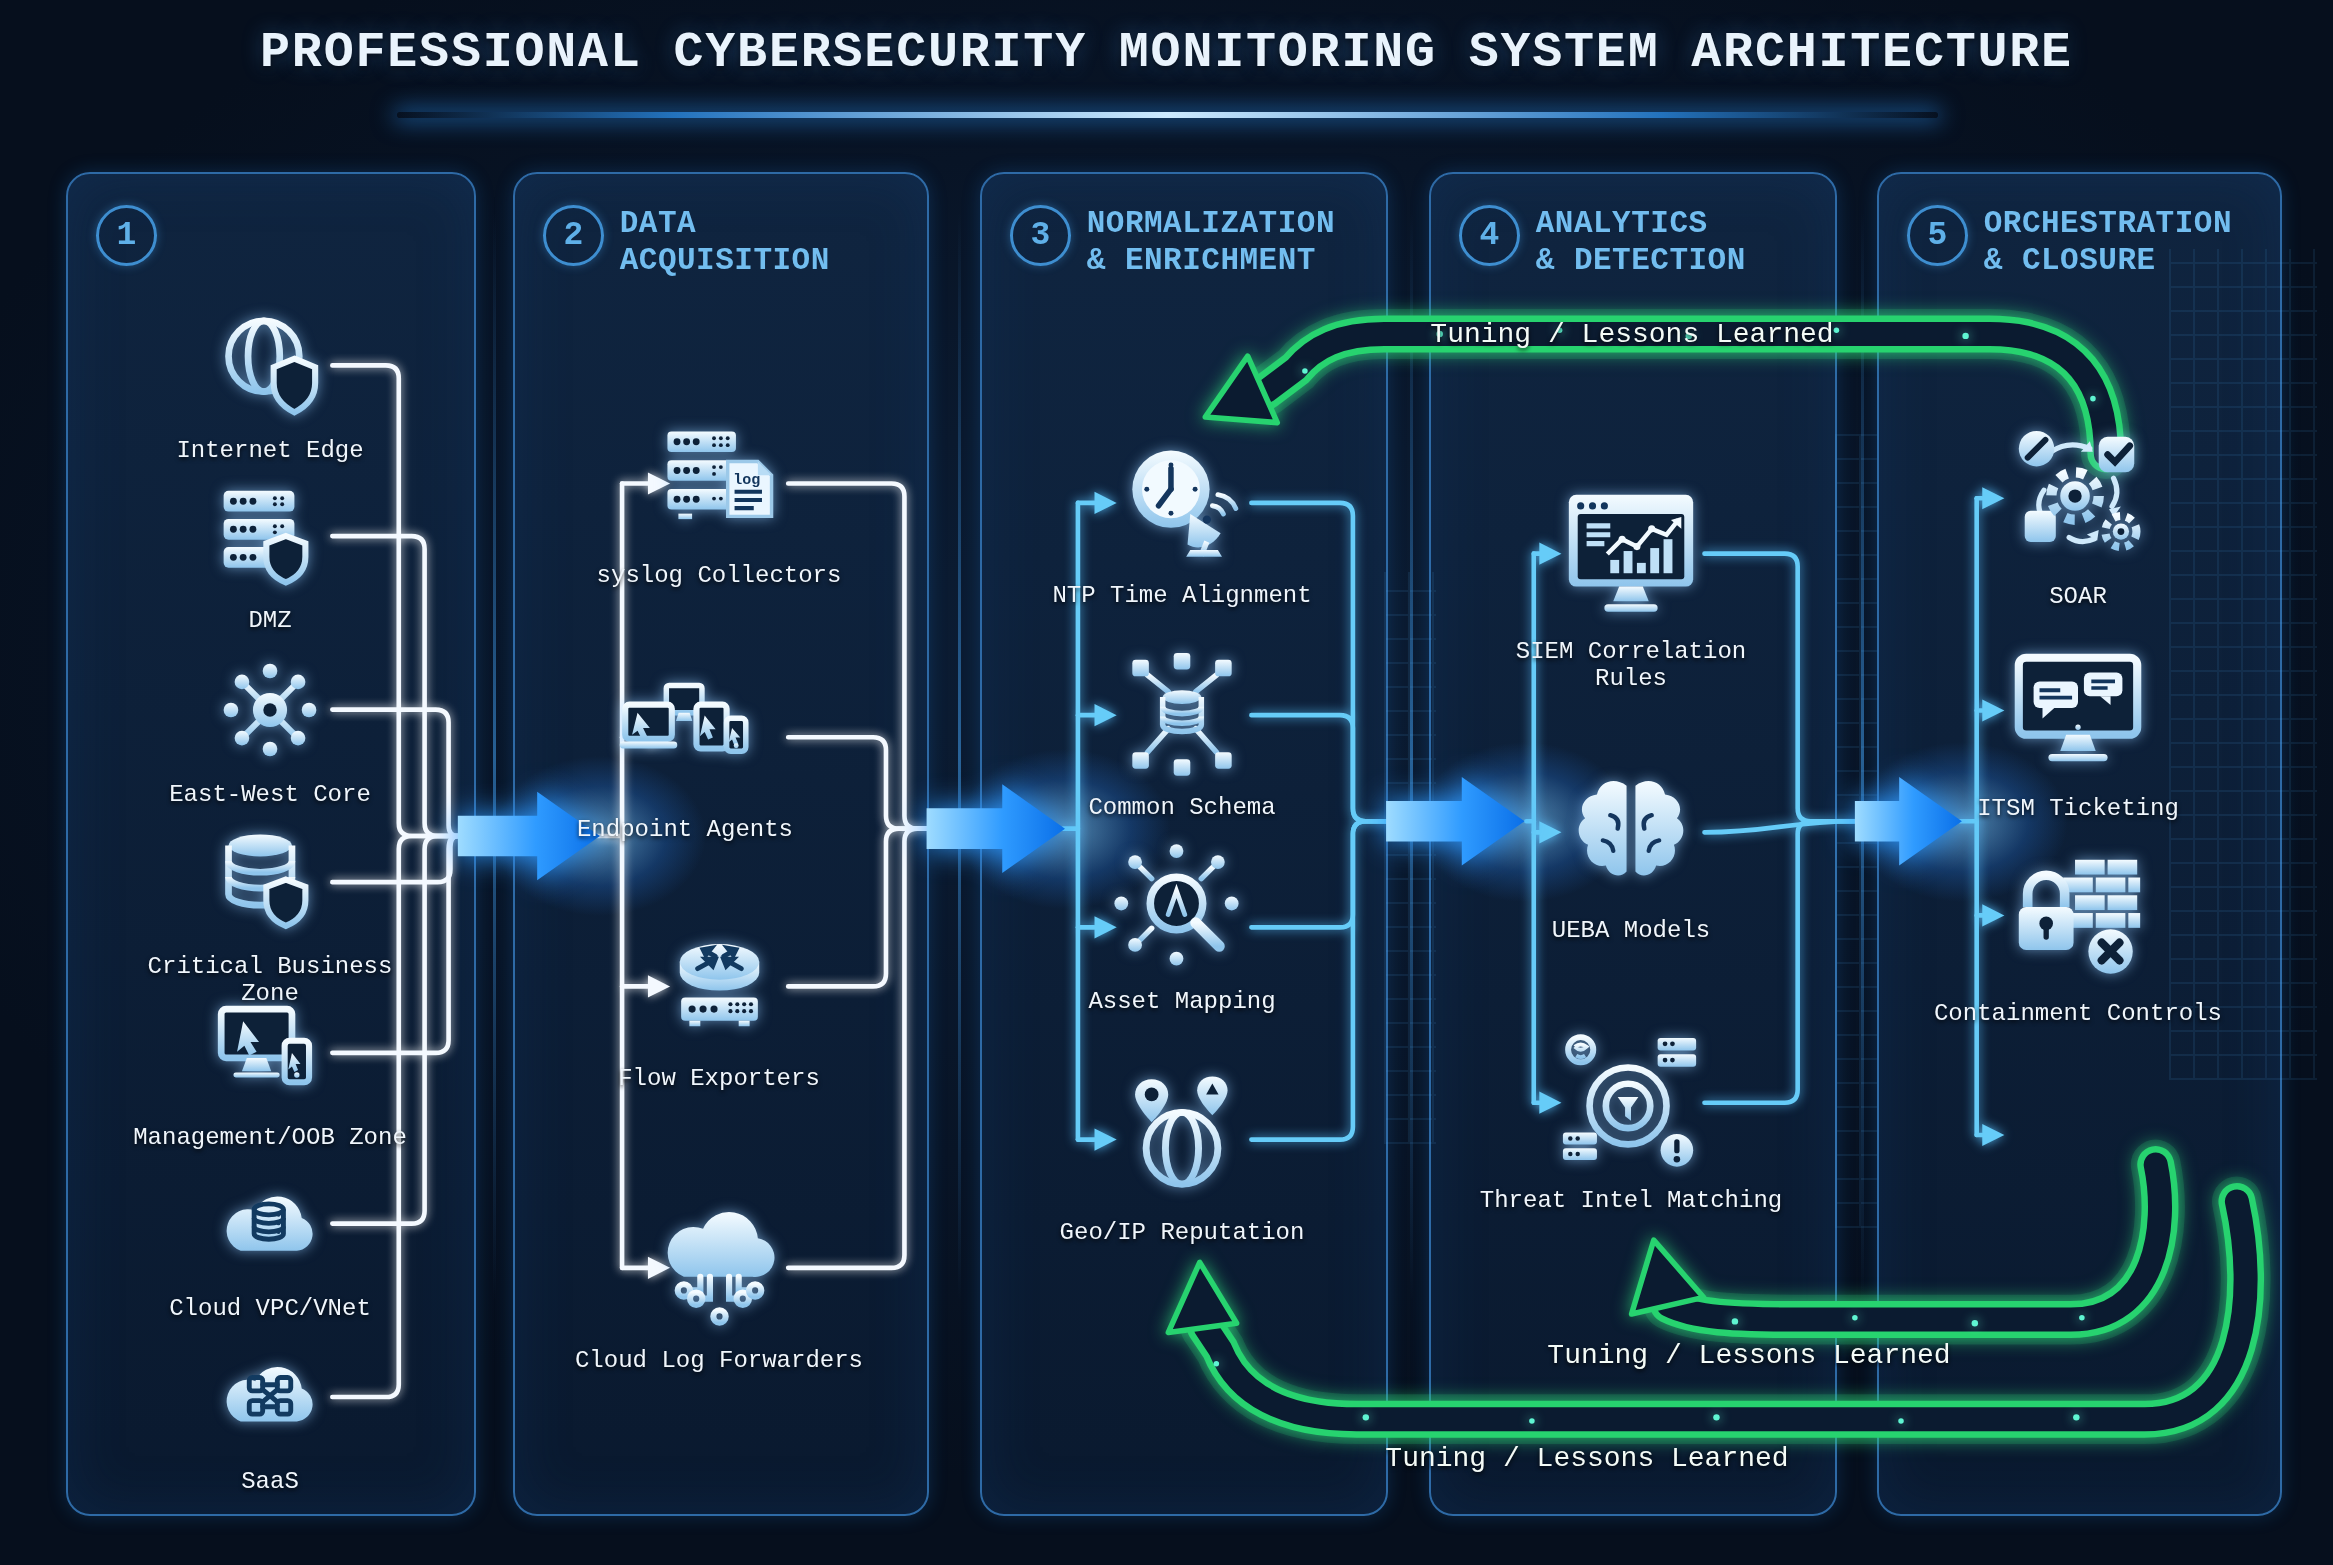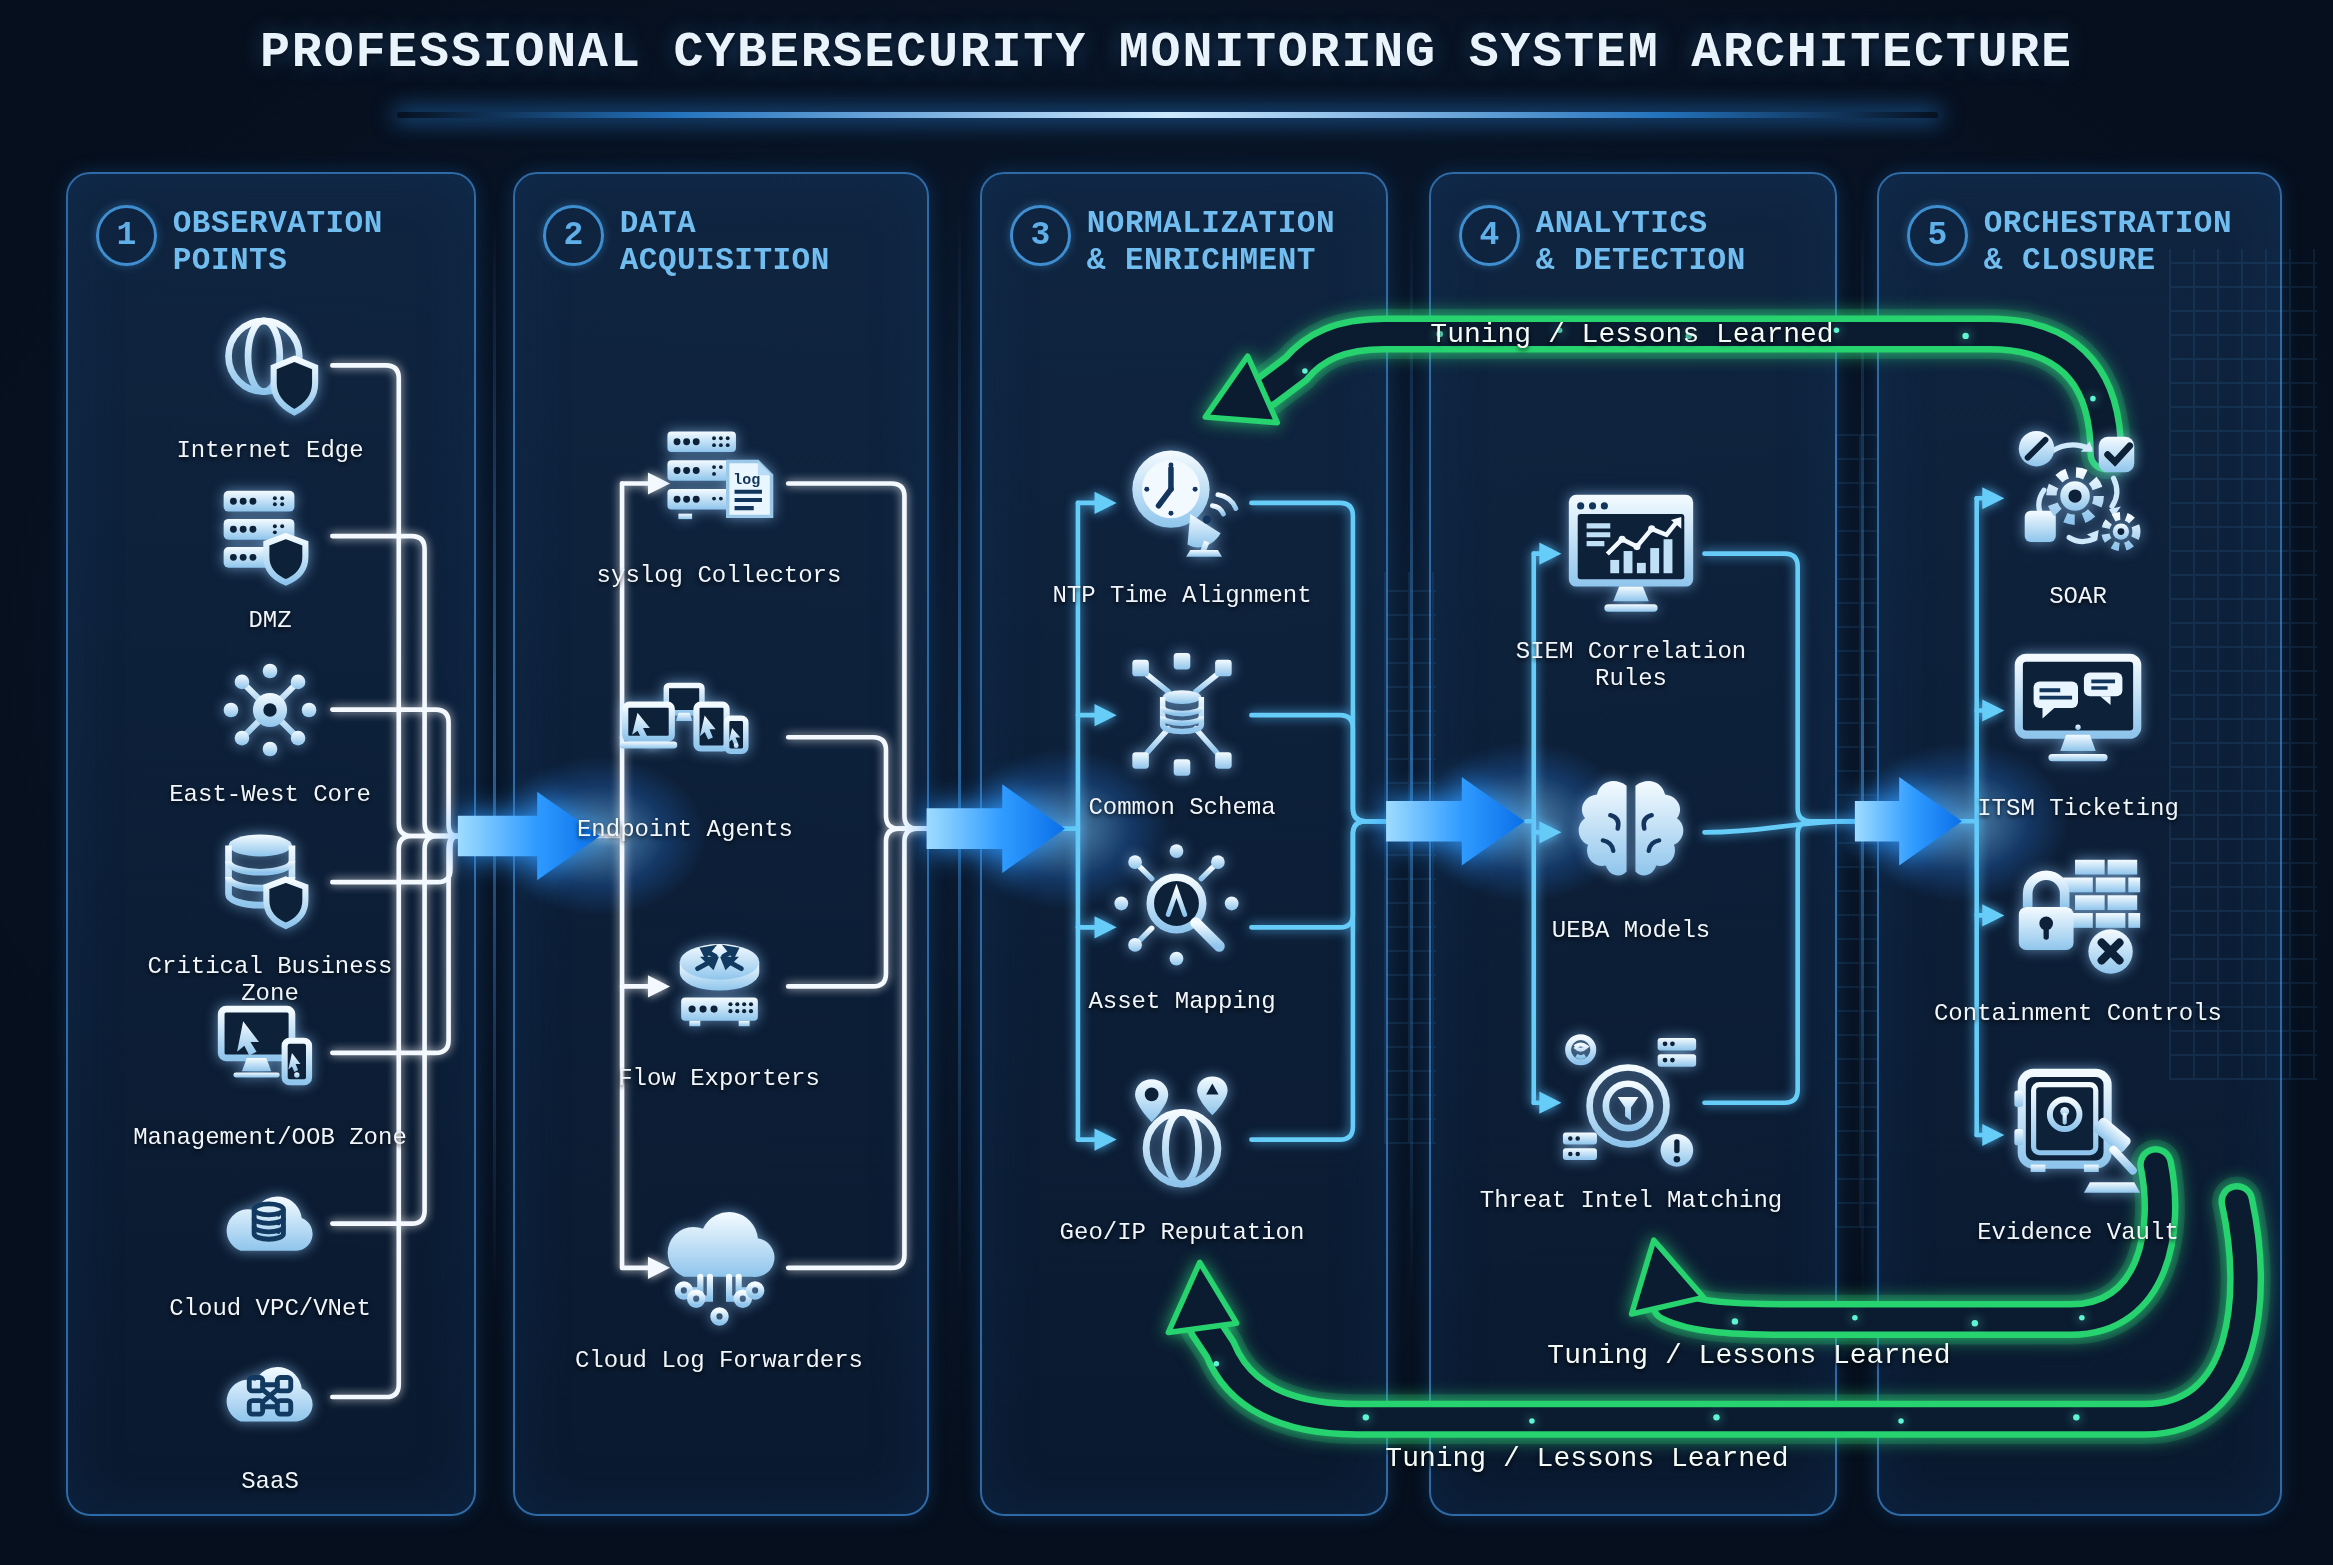--- a/index.html
+++ b/index.html
@@ -79,24 +79,20 @@
   <div class="vline" style="left:958px"></div>
   <div class="vline" style="left:1410px"></div>
   <div class="vline" style="left:1861px"></div>
   <div class="grid" style="left:2169px;top:249px;width:148px;height:831px"></div>
   <div class="grid" style="left:1384px;top:572px;width:52px;height:572px"></div>
   <div class="grid" style="left:1835px;top:434px;width:42px;height:794px"></div>
 
   <div class="panel" style="left:66px;width:406px">
     <div class="chead">
       <div class="numc">1</div>
-      <div class="ctitle">
-        <div>OBSERVATION</div>
-        <div>POINTS</div>
-      </div>
     </div>
   </div>
   <div class="panel" style="left:513px;width:412px">
     <div class="chead">
       <div class="numc">2</div>
       <div class="ctitle">
         <div>DATA</div>
         <div>ACQUISITION</div>
       </div>
     </div>
@@ -739,36 +735,19 @@
         <rect x="26.7" y="57" width="3.6" height="9" rx="1.8" fill="#0d2138"></rect>
       <circle cx="72" cy="74" r="15" fill="url(#gi)"></circle>
       <g stroke="#0d2138" stroke-width="5.5" stroke-linecap="round">
         <line x1="66" y1="68" x2="78" y2="80"></line>
           <line x1="78" y1="68" x2="66" y2="80"></line>
       </g>
     </svg>
     <div class="lbl">Containment Controls</div>
   </div>
 
-  <div class="item" style="left:1921px;top:1061px">
-    <svg class="ic" width="148" height="148" viewBox="0 0 100 100">
-      <rect x="12" y="8" width="58" height="62" rx="8" fill="#0d2138" stroke="url(#gi)" stroke-width="5.5"></rect>
-      <rect x="20" y="16" width="42" height="46" rx="4" fill="none" stroke="url(#gi)" stroke-width="3.5"></rect>
-      <circle cx="41" cy="36" r="10" fill="none" stroke="url(#gi)" stroke-width="4"></circle>
-      <circle cx="41" cy="34" r="3" fill="url(#gi)"></circle>
-        <rect x="39.6" y="35" width="2.8" height="8" rx="1.4" fill="url(#gi)"></rect>
-      <rect x="7" y="20" width="6" height="11" rx="2" fill="url(#gi)"></rect>
-        <rect x="7" y="46" width="6" height="11" rx="2" fill="url(#gi)"></rect>
-      <rect x="18" y="70" width="10" height="5" fill="url(#gi)"></rect>
-        <rect x="54" y="70" width="10" height="5" fill="url(#gi)"></rect>
-      <rect x="60" y="44" width="26" height="12" rx="3" transform="rotate(40 73 50)" fill="url(#gi)"></rect>
-      <line x1="74" y1="60" x2="87" y2="74" stroke="url(#gi)" stroke-width="5.5" stroke-linecap="round"></line>
-      <path d="M58 82 h30 l4 7 h-38 z" fill="url(#gi)"></path>
-    </svg>
-    <div class="lbl">Evidence Vault</div>
-  </div>
 
   <div class="fb" style="left:1346px;top:319px">Tuning / Lessons Learned</div>
   <div class="fb" style="left:1463px;top:1340px">Tuning / Lessons Learned</div>
   <div class="fb" style="left:1301px;top:1443px">Tuning / Lessons Learned</div>
 
 </div>
 
 
 </body></html>

